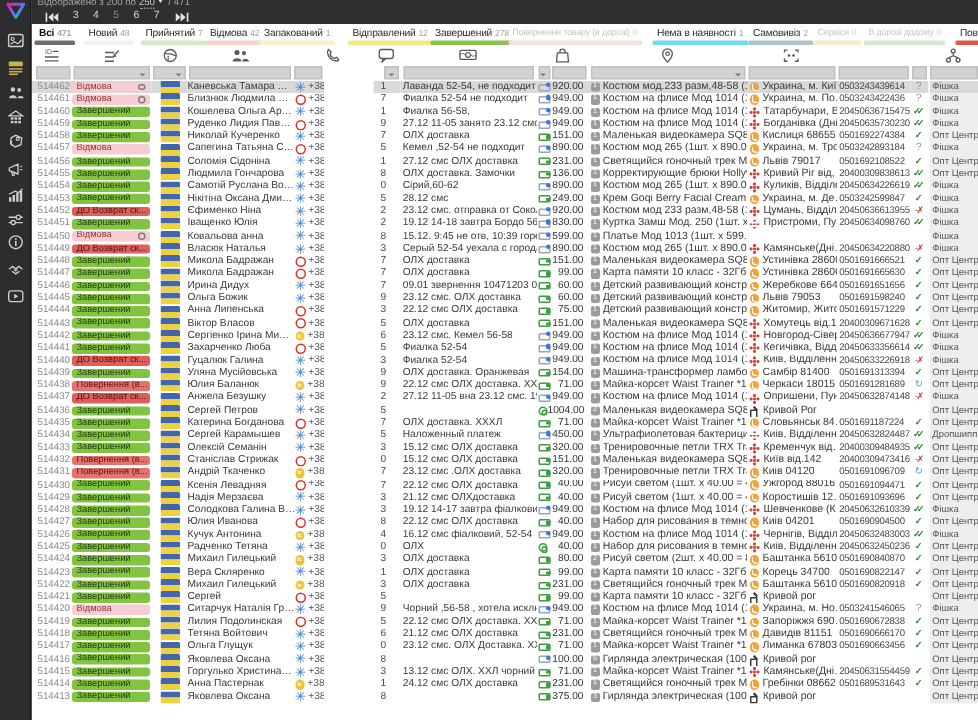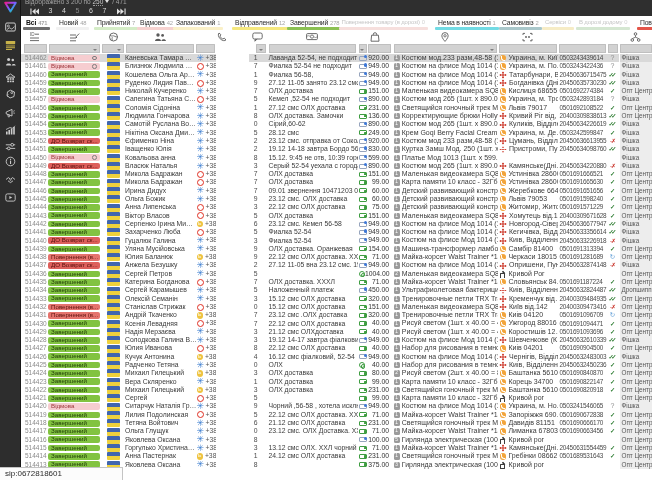--- a/index.html
+++ b/index.html
@@ -2126,14 +2126,13 @@
             <span class="car car-cr"></span>
             <span class="dtxt">Кривой рог</span>
           </div>
           <div class="c-ttn"></div>
           <div class="c-check"></div>
           <div class="c-source">Опт Центр</div>
         </div>
       </div>
   </div>
   <div id="redaction"></div>
-  <div id="tooltip">sip:0672818601</div>
 </div>
 
 </body></html>

